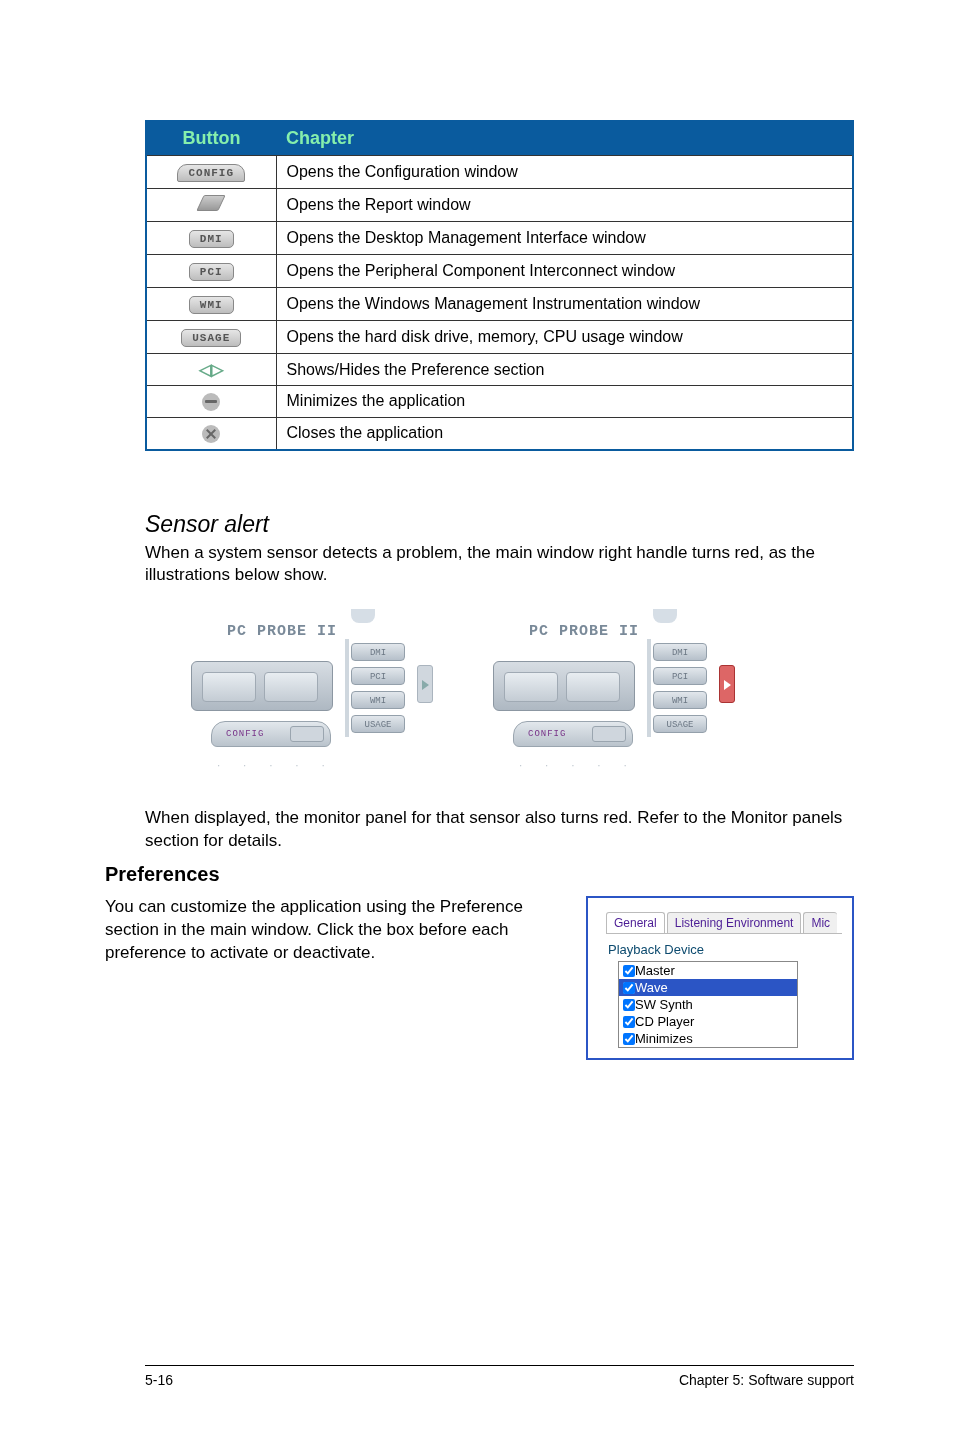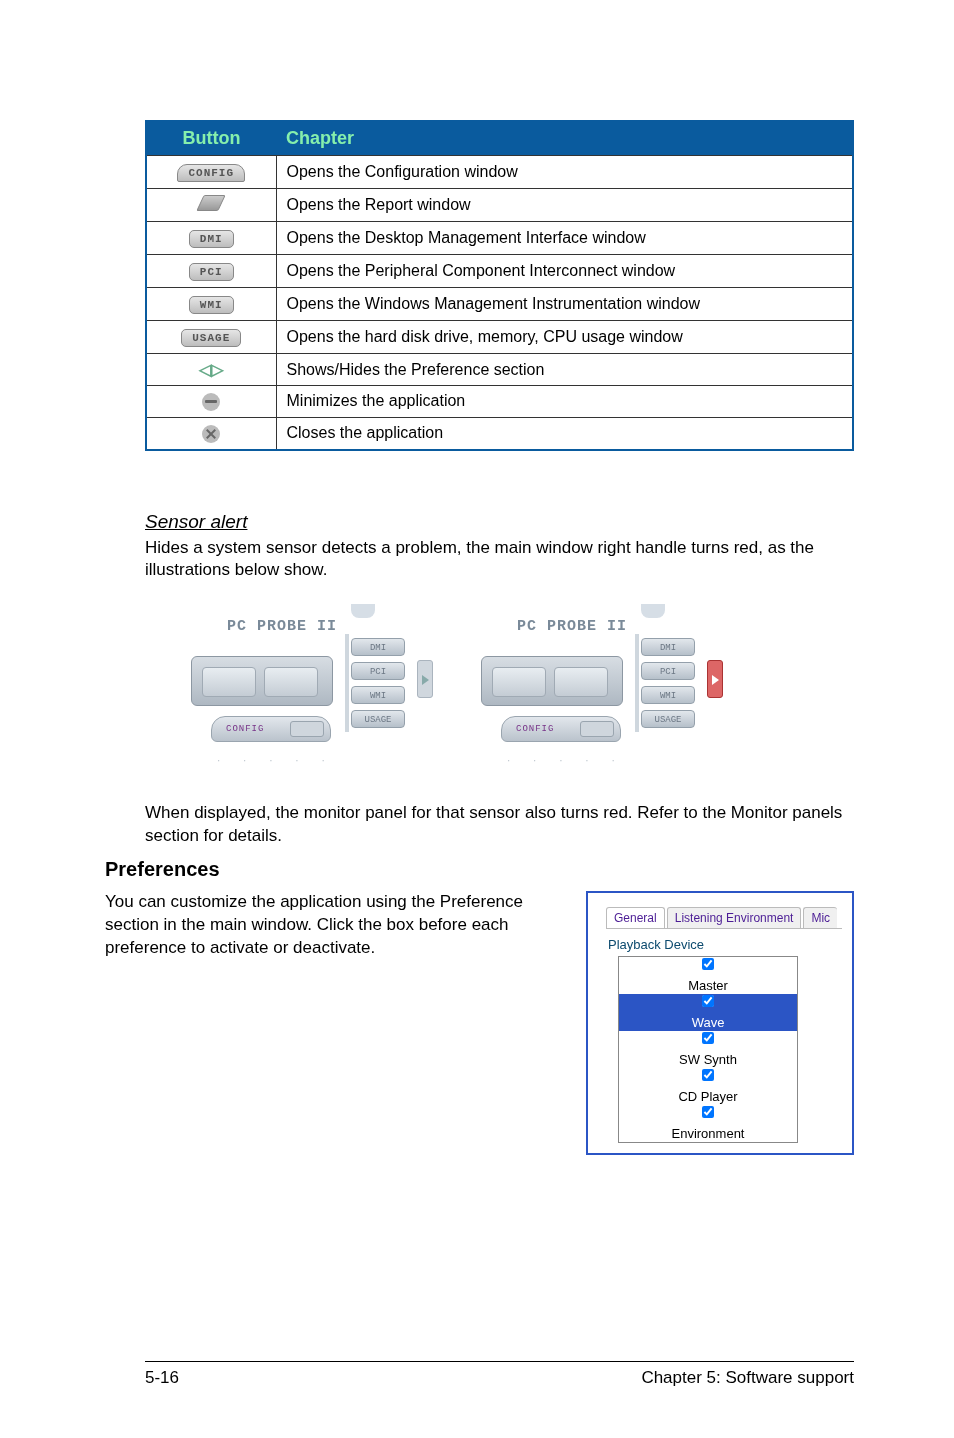--- a/index.html
+++ b/index.html
@@ -13,23 +13,23 @@
   .btn-chip { display: inline-block; background: linear-gradient(#e6e6e6,#bdbdbd); border: 1px solid #888; border-radius: 5px; padding: 2px 10px; font-family: "Courier New", monospace; font-weight: bold; font-size: 11px; color: #555; letter-spacing: 1px; }
   .btn-chip.tab { border-radius: 10px 10px 2px 2px; }
   .icon-arrows { font-size: 16px; color: #6a8; font-weight: bold; }
   .icon-minus { display:inline-block; width:18px; height:18px; border-radius:50%; background:#bbb; position:relative; vertical-align:middle;}
   .icon-minus::after { content:""; position:absolute; left:3px; right:3px; top:7px; height:3px; background:#666; border-radius:1px;}
   .icon-close { display:inline-block; width:18px; height:18px; border-radius:50%; background:#bbb; position:relative; vertical-align:middle;}
   .icon-close::before, .icon-close::after { content:""; position:absolute; left:8px; top:3px; width:2px; height:12px; background:#666;}
   .icon-close::before { transform: rotate(45deg);} .icon-close::after { transform: rotate(-45deg);}
   .icon-report { display:inline-block; width:22px; height:16px; background:linear-gradient(#ccc,#999); transform: skewX(-25deg); border-radius:2px; border:1px solid #888; }
   .section-gap { height: 60px; }
-  .sub-u { text-decoration: underline; font-style: italic; font-size: 19px; }
+  .sub-u { font-style: italic; font-size: 23px; }
   .body-text { font-size: 17px; line-height: 1.35; margin-top: 4px; }
-  .probe-row { display:flex; gap:40px; margin: 22px 0 28px 38px; }
+  .probe-row { display:flex; gap:52px; margin: 22px 0 28px 38px; }
   .probe { width:250px; height:170px; position:relative; }
   .probe .badge { position:absolute; left:44px; top:14px; font-family:"Courier New",monospace; font-weight:bold; color:#7a8a99; font-size:15px; letter-spacing:1px;}
   .probe .topbar { position:absolute; right:58px; top:0; width:24px; height:14px; border-radius:0 0 8px 8px; background:#d6dee6;}
   .probe .flip { position:absolute; right:0; top:56px; width:16px; height:38px; background:#d0d7de; border:1px solid #aab4be; border-radius:3px;}
   .probe .flip::after{content:"";position:absolute;left:4px;top:14px;border-left:7px solid #8aa; border-top:5px solid transparent; border-bottom:5px solid transparent;}
   .probe .stem { position:absolute; left:162px; top:30px; width:4px; height:98px; background:#cfd7de;}
   .probe .chip { position:absolute; left:168px; width:54px; height:18px; background:linear-gradient(#e2e7ec,#b6c0ca); border:1px solid #94a0ab; border-radius:4px; font:9px/18px "Courier New",monospace; text-align:center; color:#6b7784;}
   .probe .c1{top:34px;} .probe .c2{top:58px;} .probe .c3{top:82px;} .probe .c4{top:106px;}
   .probe .big { position:absolute; left:8px; top:52px; width:142px; height:50px; background:linear-gradient(#d7dde3,#aeb8c2); border:1px solid #8c97a2; border-radius:6px;}
   .probe .big::before{content:"";position:absolute;left:10px;top:10px;width:52px;height:28px;background:linear-gradient(#e8edf1,#c4ccd4);border:1px solid #a0aab4;border-radius:4px;}
@@ -43,24 +43,24 @@
   .pref-row { display:flex; gap:40px; margin-top:10px; }
   .pref-text { flex:1; font-size:17px; line-height:1.35; }
   .pref-shot { width:268px; border:2px solid #2b55c5; background:#fff; padding:8px 0 0 0; }
   .pref-shot .inner{ padding:6px 10px 10px 18px; }
   .tabs { display:flex; gap:2px; font-size:12px; color:#4c1d95; border-bottom:1px solid #bbb; }
   .tabs .tab{ padding:3px 7px; border:1px solid #bbb; border-bottom:none; background:#f0f0f0; border-radius:3px 3px 0 0;}
   .tabs .tab.active{ background:#fff; }
   .tabs .tab.cut{ border-right:none; }
   .group-label{ color:#0c4a6e; font-size:13px; margin:8px 0 4px 2px;}
   .listbox{ border:1px solid #888; background:#fff; width:180px; margin-left:12px;}
-  .listbox .row{ display:flex; align-items:center; font-size:13px; padding:1px 4px; gap:8px;flex-direction:column;}
+  .listbox .row{ display:flex; align-items:center; font-size:13px; padding:1px 4px; gap:0;}
   .listbox .row input{ width:12px; height:12px; }
   .listbox .row.sel{ background:#2b55c5; color:#fff;}
-  .footer { position:absolute; bottom:50px; left:145px; right:100px; border-top:1px solid #000; padding-top:6px; font-size:17px; display:flex; justify-content:space-between;}
+  .footer { position:absolute; bottom:50px; left:145px; right:100px; border-top:1px solid #000; padding-top:6px; font-size:14px; display:flex; justify-content:space-between;}
 </style>
 </head>
 <body>
 
 <div class="page">
 
   <table class="func">
     <thead>
       <tr>
         <th>Button</th>
@@ -103,21 +103,21 @@
       <tr>
         <td class="btn"><span class="icon-close"></span></td>
         <td>Closes the application</td>
       </tr>
     </tbody>
   </table>
 
   <div class="section-gap"></div>
 
   <div class="sub-u">Sensor alert</div>
-  <div class="body-text">Hides a system sensor detects a problem, the main window right handle turns red, as the illustrations below show.</div>
+  <div class="body-text">When a system sensor detects a problem, the main window right handle turns red, as the illustrations below show.</div>
 
   <div class="probe-row">
     <div class="probe">
       <div class="topbar"></div>
       <div class="badge">PC PROBE II</div>
       <div class="stem"></div>
       <div class="chip c1">DMI</div>
       <div class="chip c2">PCI</div>
       <div class="chip c3">WMI</div>
       <div class="chip c4">USAGE</div>
@@ -172,21 +172,21 @@
           <div class="row">
               <input type="checkbox" checked="" style="">
               <span>SW Synth</span>
             </div>
           <div class="row">
               <input type="checkbox" checked="" style="">
               <span>CD Player</span>
             </div>
           <div class="row">
               <input type="checkbox" checked="" style="">
-              <span>Environment</span>
+              <span>Minimizes</span>
             </div>
         </div>
       </div>
     </div>
   </div>
 
   <div class="footer">
     <span>5-16</span>
     <span>Chapter 5: Software support</span>
   </div>

